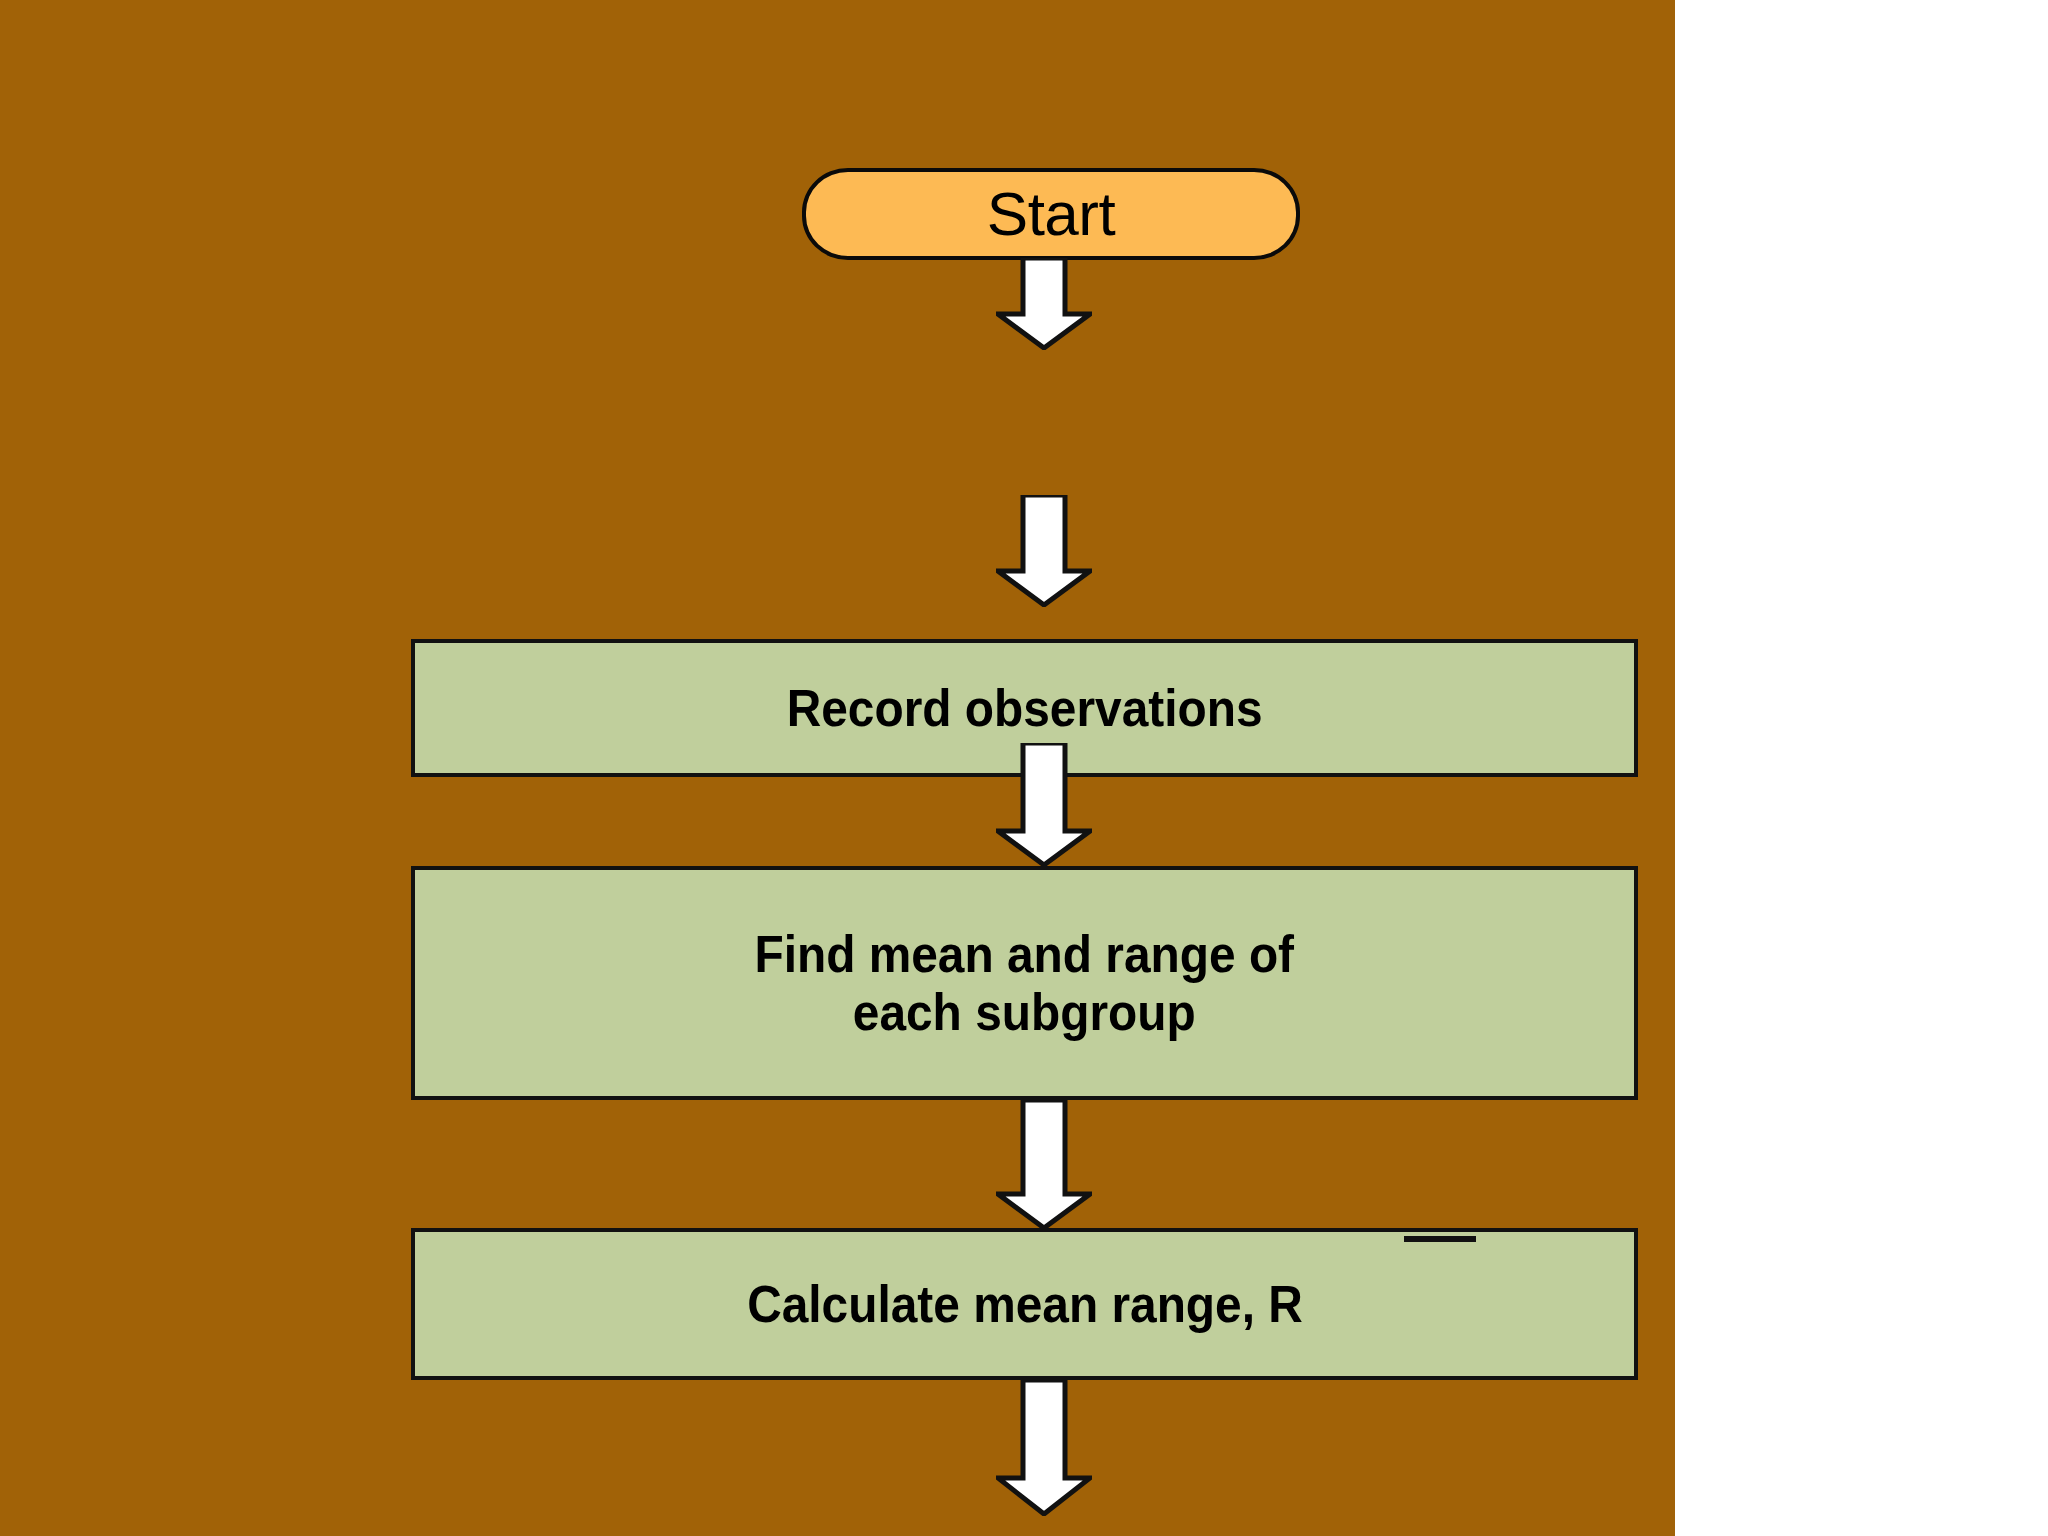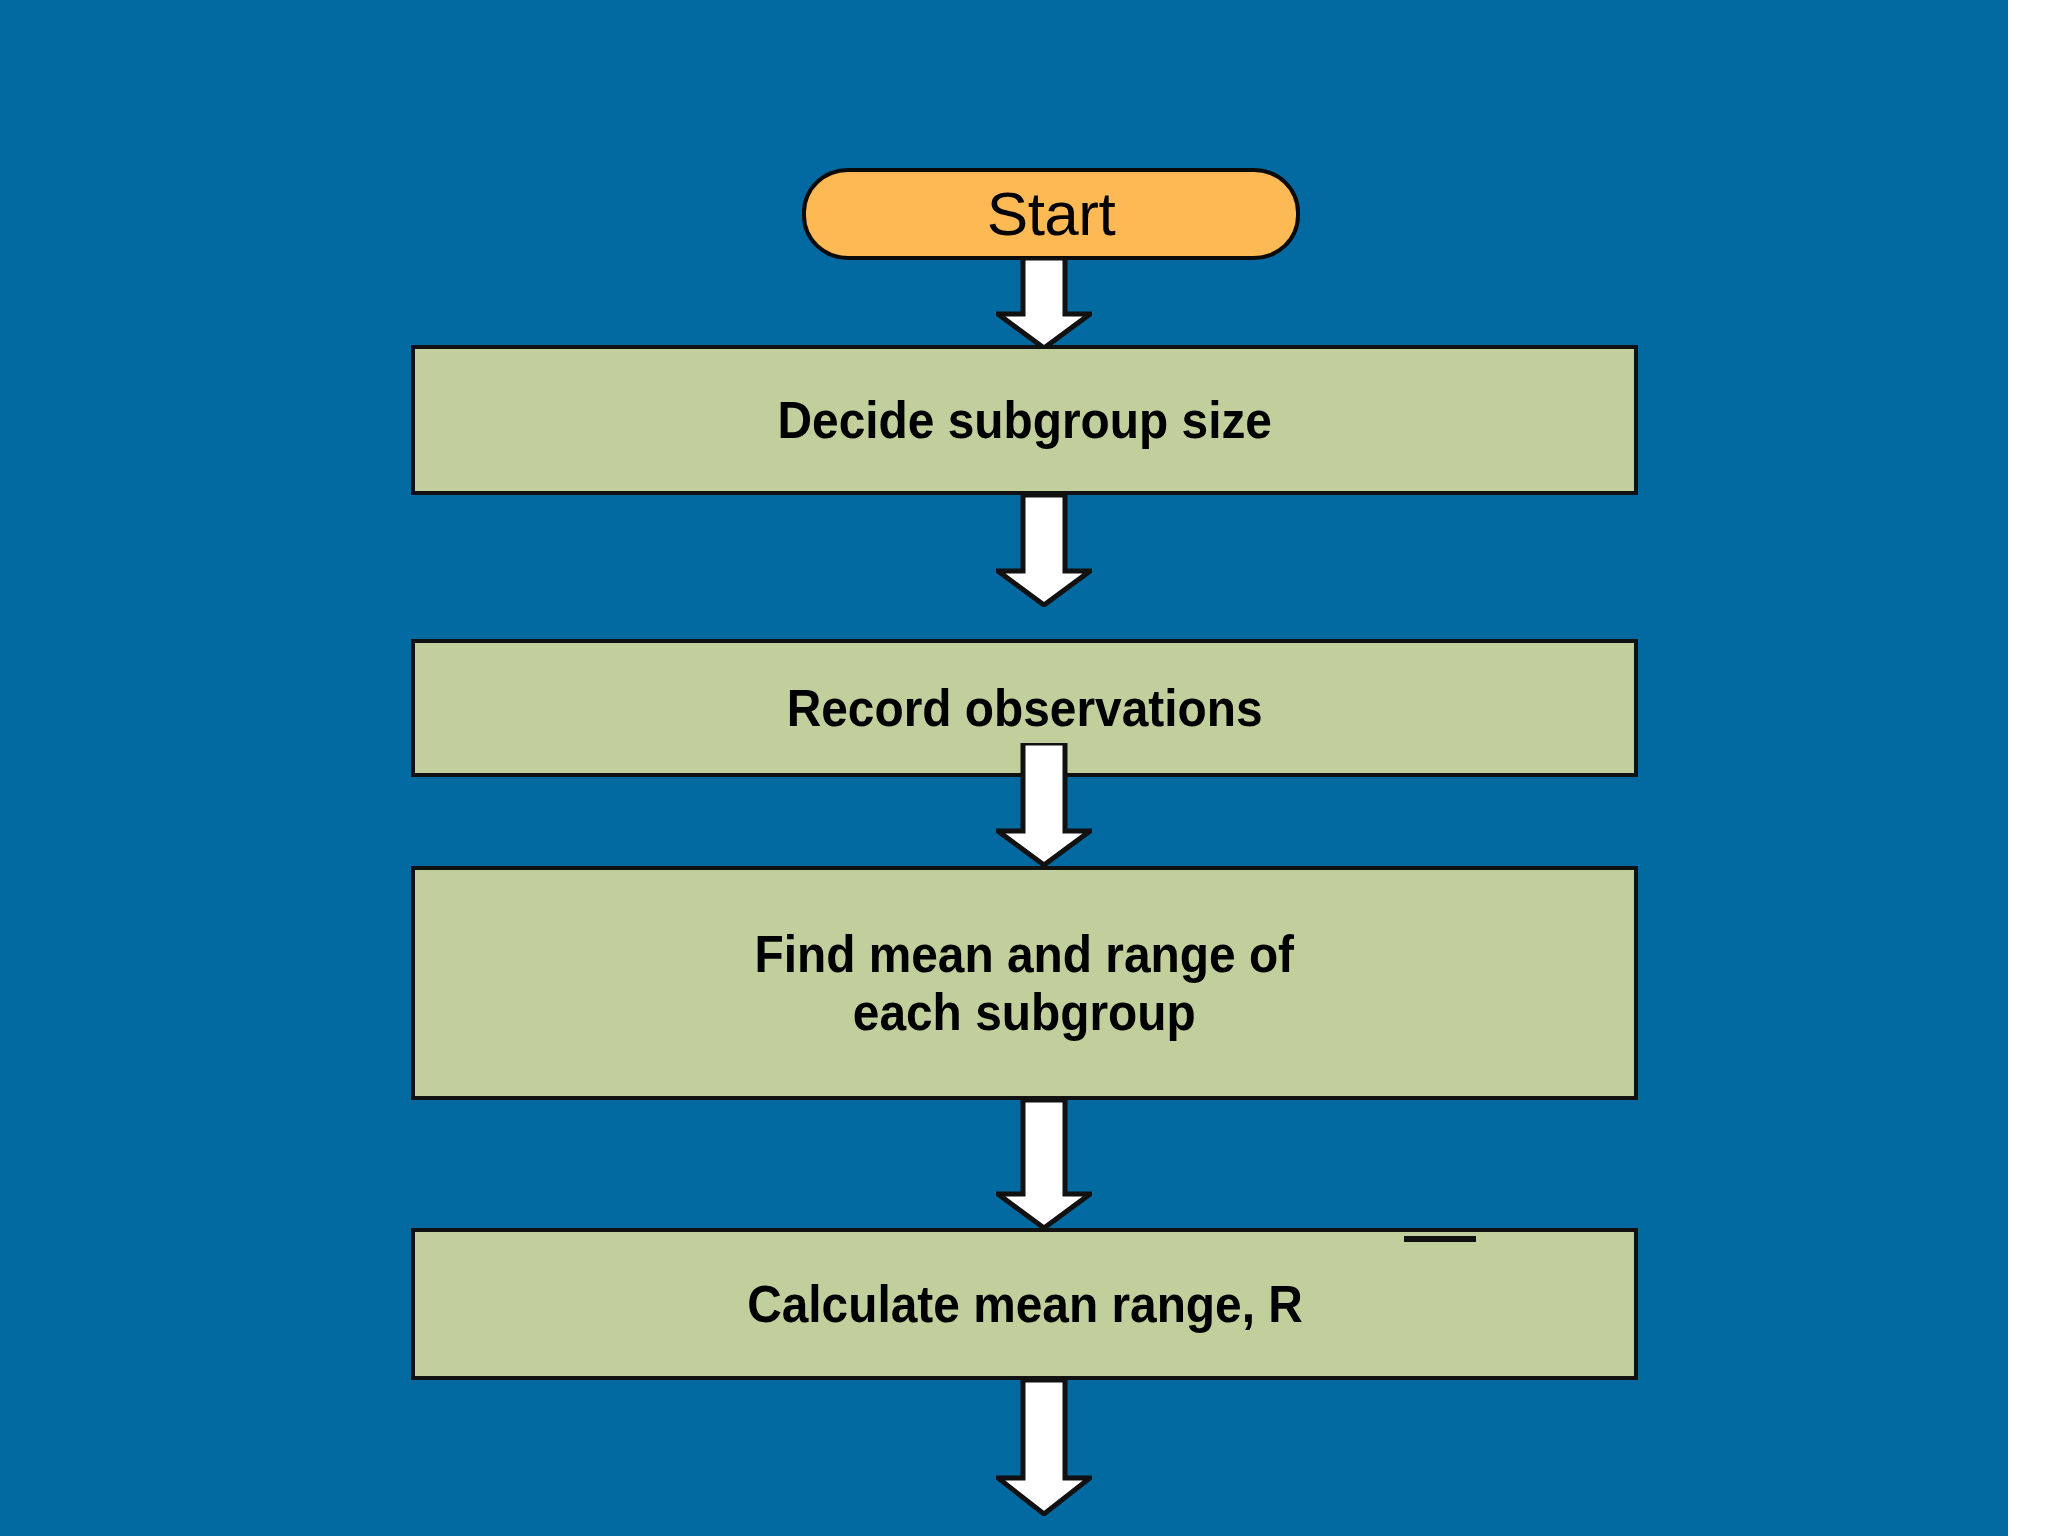--- a/index.html
+++ b/index.html
@@ -6,24 +6,25 @@
   html, body {
     margin: 0;
     padding: 0;
     background: #ffffff;
   }
   body {
     font-family: "Liberation Sans", "DejaVu Sans", sans-serif;
   }
   #canvas {
     position: relative;
-    width: 2008px;
+    width: 1659px;
     height: 1536px;
-    background: #0369a1;
+    background: #a16207;
     overflow: hidden;
+    padding-left: 16px;
   }
 
   
   .terminator {
     position: absolute;
     box-sizing: border-box;
     background: #fdba54;
     border: 4px solid #0a0a0a;
     border-radius: 46px / 44px;
     display: flex;
@@ -88,23 +89,20 @@
   <div class="terminator" style="left:802px; top:168px; width:498px; height:92px;">
     <span class="label">Start</span>
   </div>
 
   <div class="block-arrow" style="left:996px; top:258px; width:96px; height:92px;">
     <svg viewBox="0 0 96 92" preserveAspectRatio="none">
       <polygon points="27,0 69,0 69,56 94,56 48,90 2,56 27,56" fill="#ffffff" stroke="#111111" stroke-width="5" stroke-linejoin="miter"></polygon>
     </svg>
   </div>
 
-  <div class="process" style="left:411px; top:345px; width:1227px; height:150px;">
-    <span class="label">Decide subgroup size</span>
-  </div>
 
   <div class="block-arrow" style="left:996px; top:495px; width:96px; height:112px;">
     <svg viewBox="0 0 96 112" preserveAspectRatio="none">
       <polygon points="27,0 69,0 69,76 94,76 48,110 2,76 27,76" fill="#ffffff" stroke="#111111" stroke-width="5" stroke-linejoin="miter"></polygon>
     </svg>
   </div>
 
   <div class="process" style="left:411px; top:605px; width:1227px; height:138px;margin-top:34px;">
     <span class="label">Record observations</span>
   </div>

